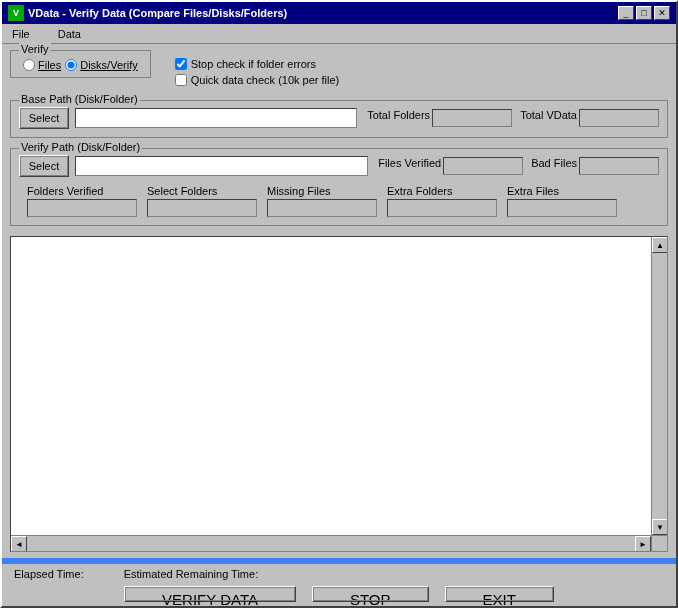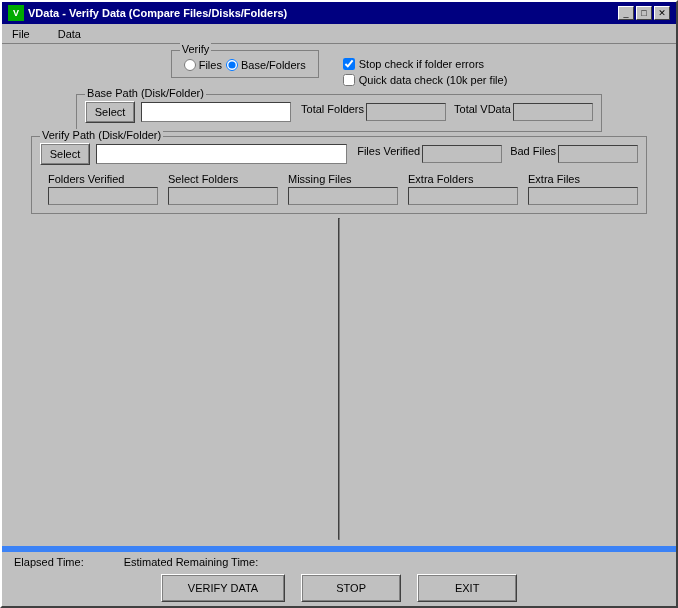--- a/index.html
+++ b/index.html
@@ -79,22 +79,21 @@
     .menu-item {
       padding: 1px 6px;
       font-size: 11px;
       cursor: pointer;
     }
     .content {
       padding: 6px 8px;
       flex: 1;
       display: flex;
       flex-direction: column;
-      gap: 0;
-      align-items: center;
+      gap: 6px;
     }
     .group-box {
       border: 1px solid #808080;
       border-top: 1px solid #808080;
       position: relative;
       padding: 6px 8px 8px 8px;
       background: #c0c0c0;
     }
     .group-box-label {
       position: absolute;
@@ -116,20 +115,21 @@
       display: flex;
       gap: 4px;
       padding-top: 4px;
     }
     .radio-label {
       display: flex;
       align-items: center;
       gap: 3px;
       font-size: 11px;
       cursor: pointer;
+      text-decoration: underline;
     }
     .radio-input {
       width: 12px;
       height: 12px;
       cursor: pointer;
     }
     .checkboxes-group {
       flex: 1;
       padding: 8px 0 0 16px;
     }
@@ -295,26 +295,26 @@
       justify-content: center;
       gap: 16px;
     }
     .bottom-btn {
       background: #c0c0c0;
       border: 1px solid #ffffff;
       border-right-color: #404040;
       border-bottom-color: #404040;
       outline: 1px solid #808080;
       outline-offset: -2px;
-      padding: 4px 26px;
-      font-size: 11px;
+      padding: 4px 37px;
+      font-size: 15px;
       font-family: 'MS Sans Serif', Arial, sans-serif;
       cursor: pointer;
       min-width: 100px;
-      height: 28px;
+      height: 16px;
     }
   </style>
 </head>
 <body>
 
 <div class="window">
 
   <div class="title-bar">
     <div class="title-bar-title">
       <span class="title-bar-icon">V</span>
@@ -337,21 +337,21 @@
     <div class="top-row">
       <div class="group-box verify-group" style="padding: 4px 12px 6px 12px;">
         <span class="group-box-label">Verify</span>
         <div class="verify-inner">
           <label class="radio-label">
             <input type="radio" name="verify_mode" class="radio-input" style="">
             <span>Files</span>
           </label>
           <label class="radio-label">
             <input type="radio" name="verify_mode" class="radio-input" checked="" style="">
-            <span>Base/Folders</span>
+            <span>Disks/Verify</span>
           </label>
         </div>
       </div>
 
       <div class="checkboxes-group">
         <label class="checkbox-label">
           <input type="checkbox" class="checkbox-input" checked="" style="">
           <span>Stop check if folder errors</span>
         </label>
         <label class="checkbox-label">

